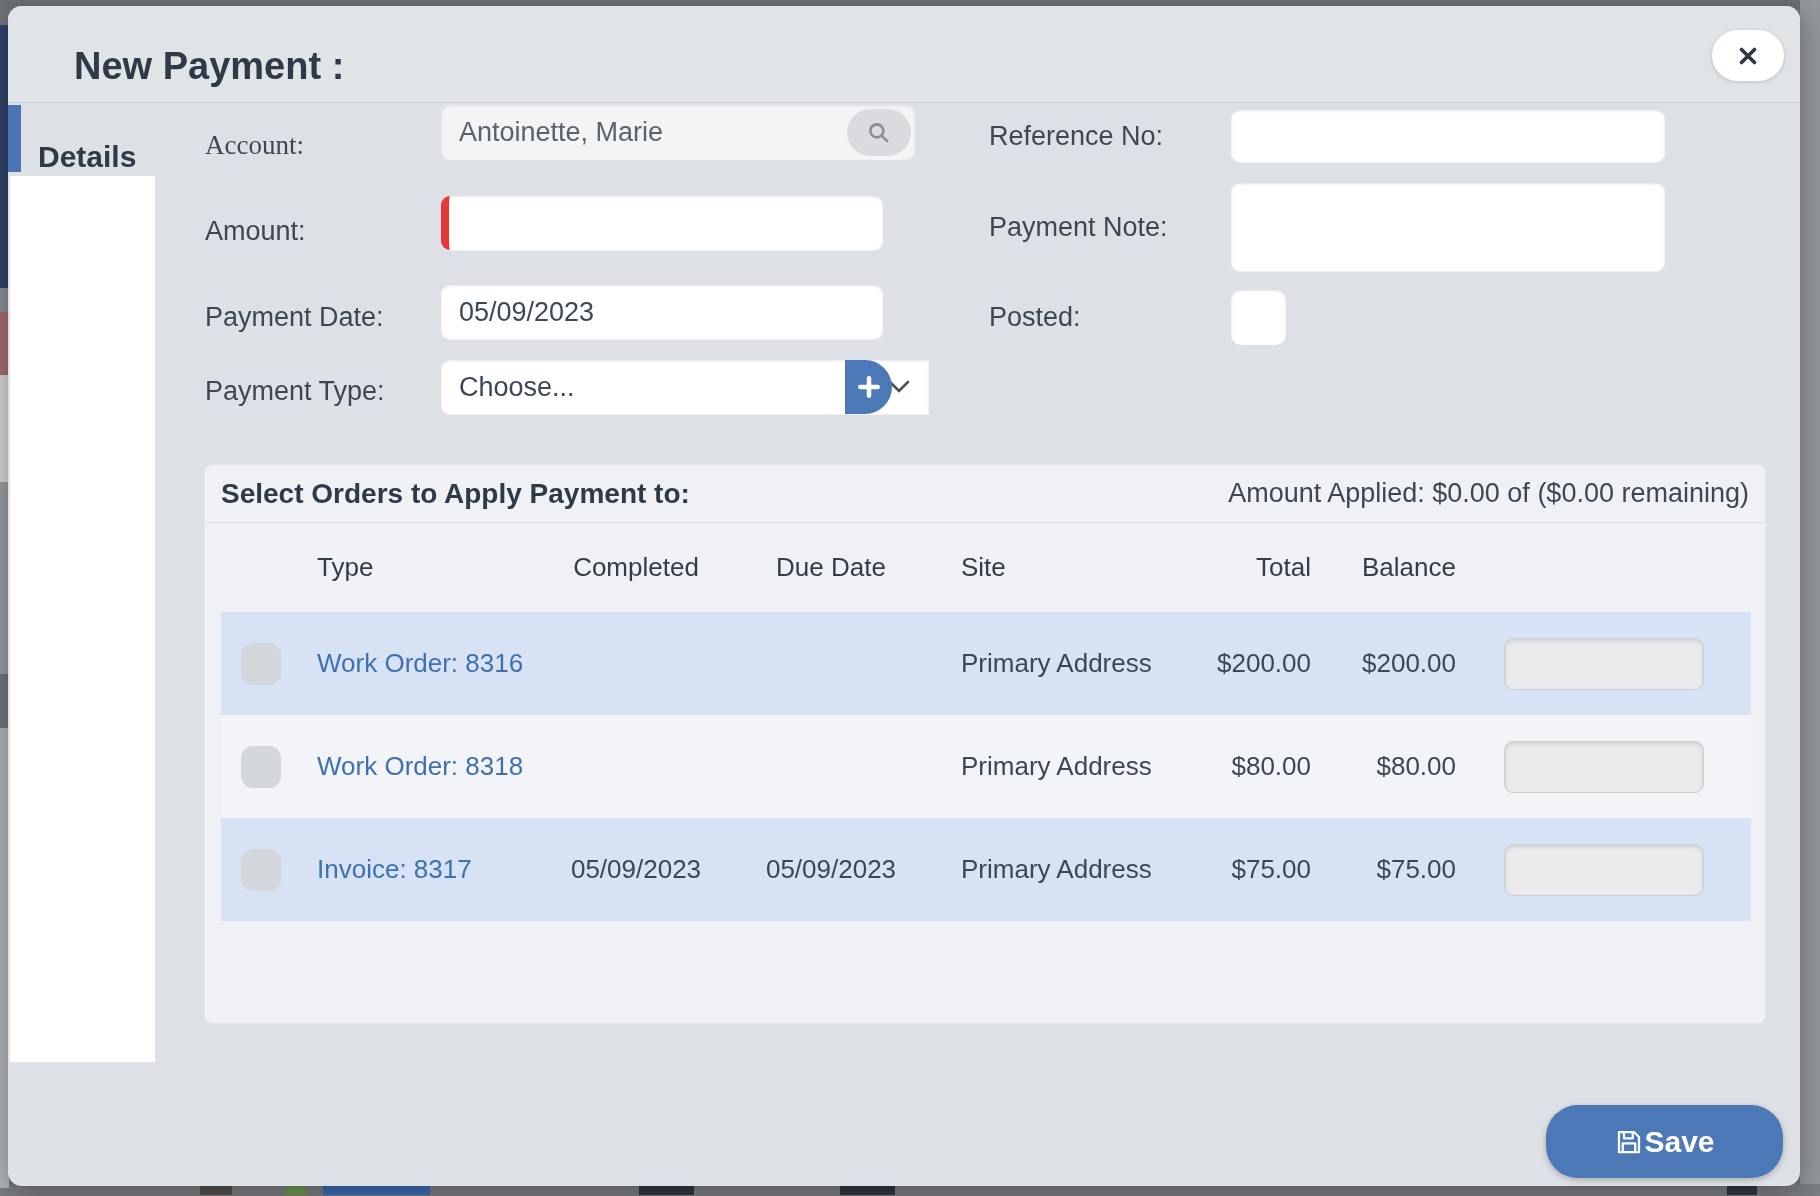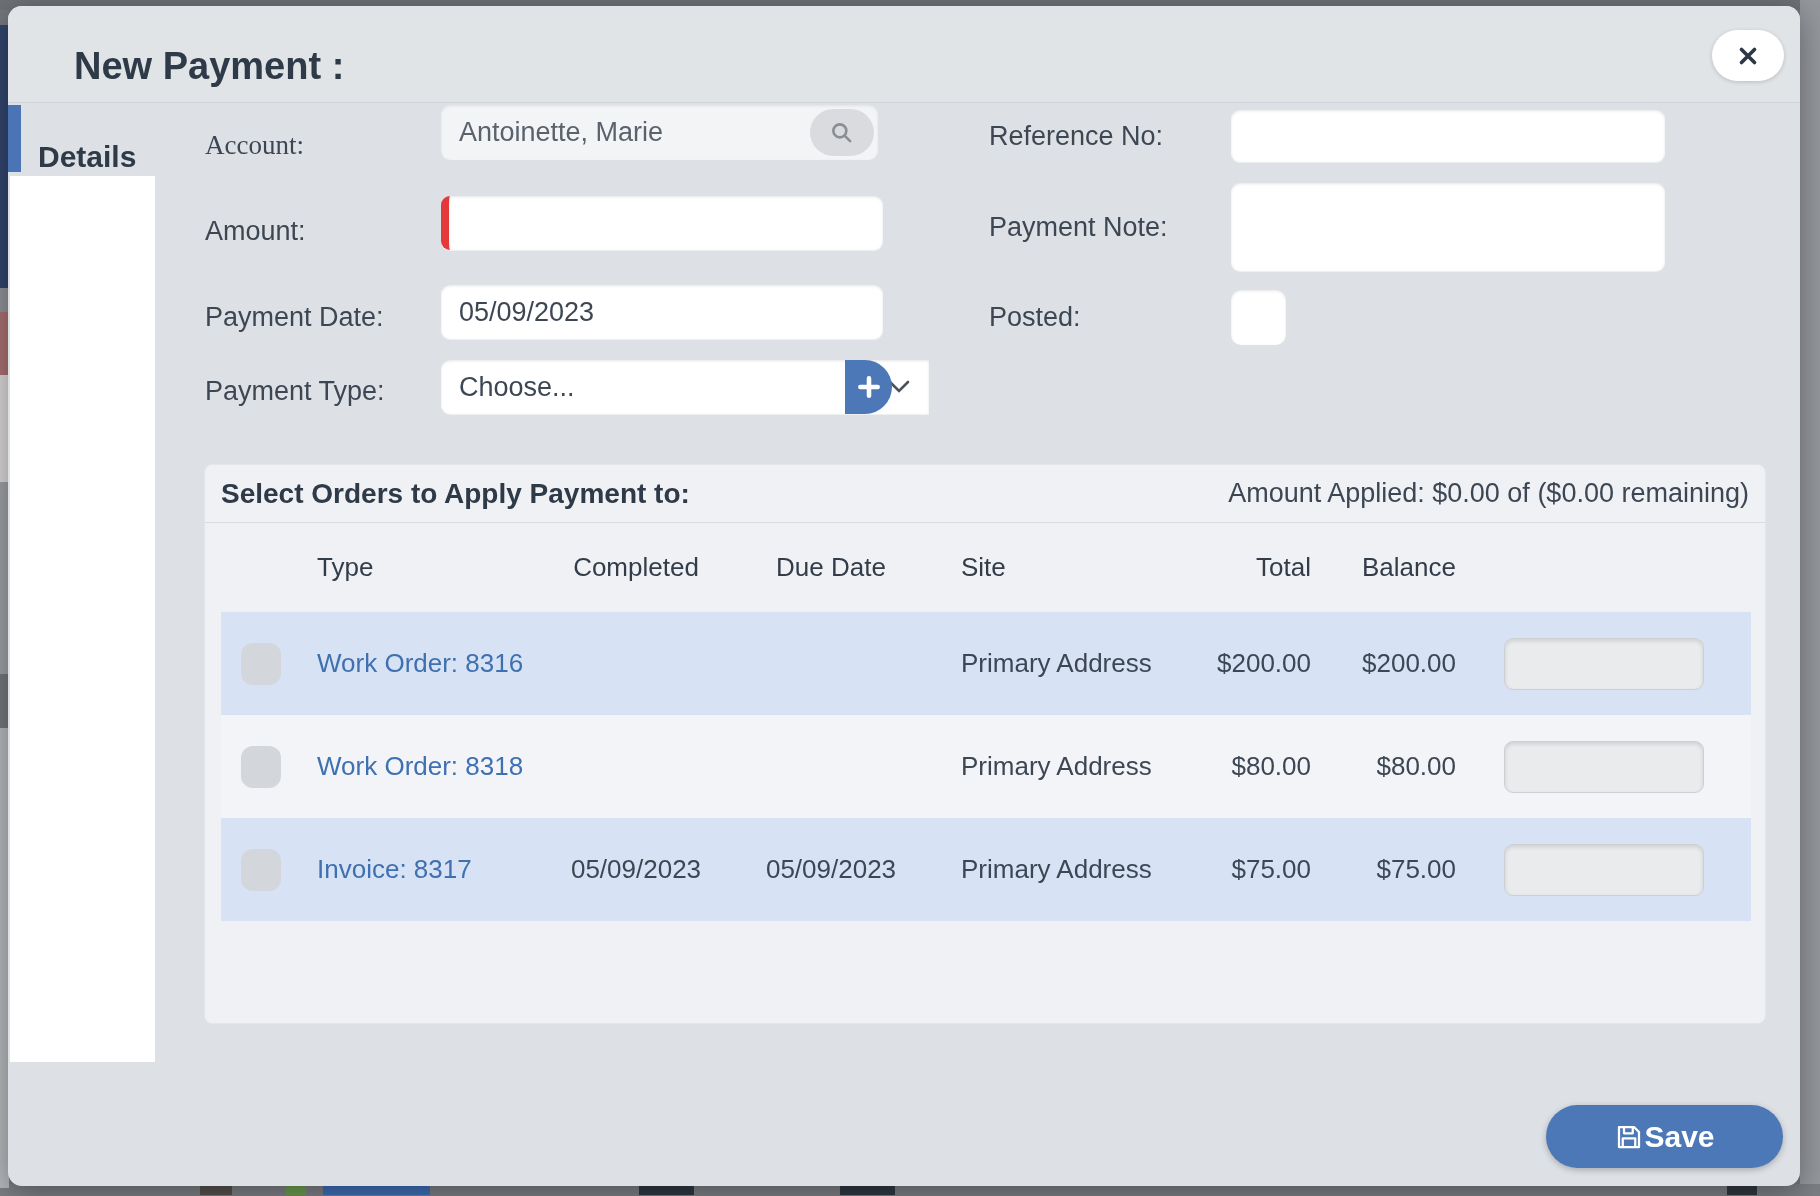--- a/index.html
+++ b/index.html
@@ -74,21 +74,21 @@
   
   .form-label {
     position:absolute; font-size:27px; color:#3d4754; line-height:1;
   }
   .input, .textarea, .select-box {
     position:absolute; background:#ffffff; border:none; border-radius:9px;
     box-shadow: inset 0 1px 3px rgba(0,0,0,.10), 0 1px 0 rgba(255,255,255,.5);
     font-family:"Liberation Sans", sans-serif;
     font-size:27px; color:#3d4754; padding:0 18px; outline:none;
   }
-  .account-group { position:absolute; left:433px; top:99px; width:437px; height:55px; }
+  .account-group { position:absolute; left:433px; top:99px; width:474px; height:55px; }
   .account-input {
     position:absolute; left:0; top:0; width:100%; height:100%;
     background:#f3f4f6; color:#5a626c; padding-right:80px;
     border:none; border-radius:9px; font-size:27px;
     box-shadow: inset 0 1px 3px rgba(0,0,0,.08);
     font-family:"Liberation Sans", sans-serif; padding-left:18px; outline:none;
   }
   .search-btn {
     position:absolute; right:4px; top:4px; width:64px; height:47px;
     border-radius:24px; background:#d9dbdf; border:none;
@@ -160,21 +160,21 @@
   .pay-input {
     width:200px; height:52px; background:#e9ebed;
     border:1px solid #cdd0d3; border-radius:9px;
     box-shadow: inset 0 2px 4px rgba(0,0,0,.12);
     font-size:26px; padding:0 12px; color:#3d4754; outline:none;
     font-family:"Liberation Sans", sans-serif;
   }
 
   
   .save-btn {
-    position:absolute; left:1538px; top:1099px; width:237px; height:63px;
+    position:absolute; left:1538px; top:1099px; width:237px; height:73px;
     background:#4d78b7; border:none; border-radius:32px;
     display:flex; align-items:center; justify-content:center; 
     color:#ffffff; font-size:30px; font-weight:bold; cursor:pointer;
     box-shadow:0 2px 6px rgba(0,0,0,.25);
     font-family:"Liberation Sans", sans-serif;
   }
 
   .icon { display:inline-flex; align-items:center; justify-content:center; }
 </style>
 </head>

